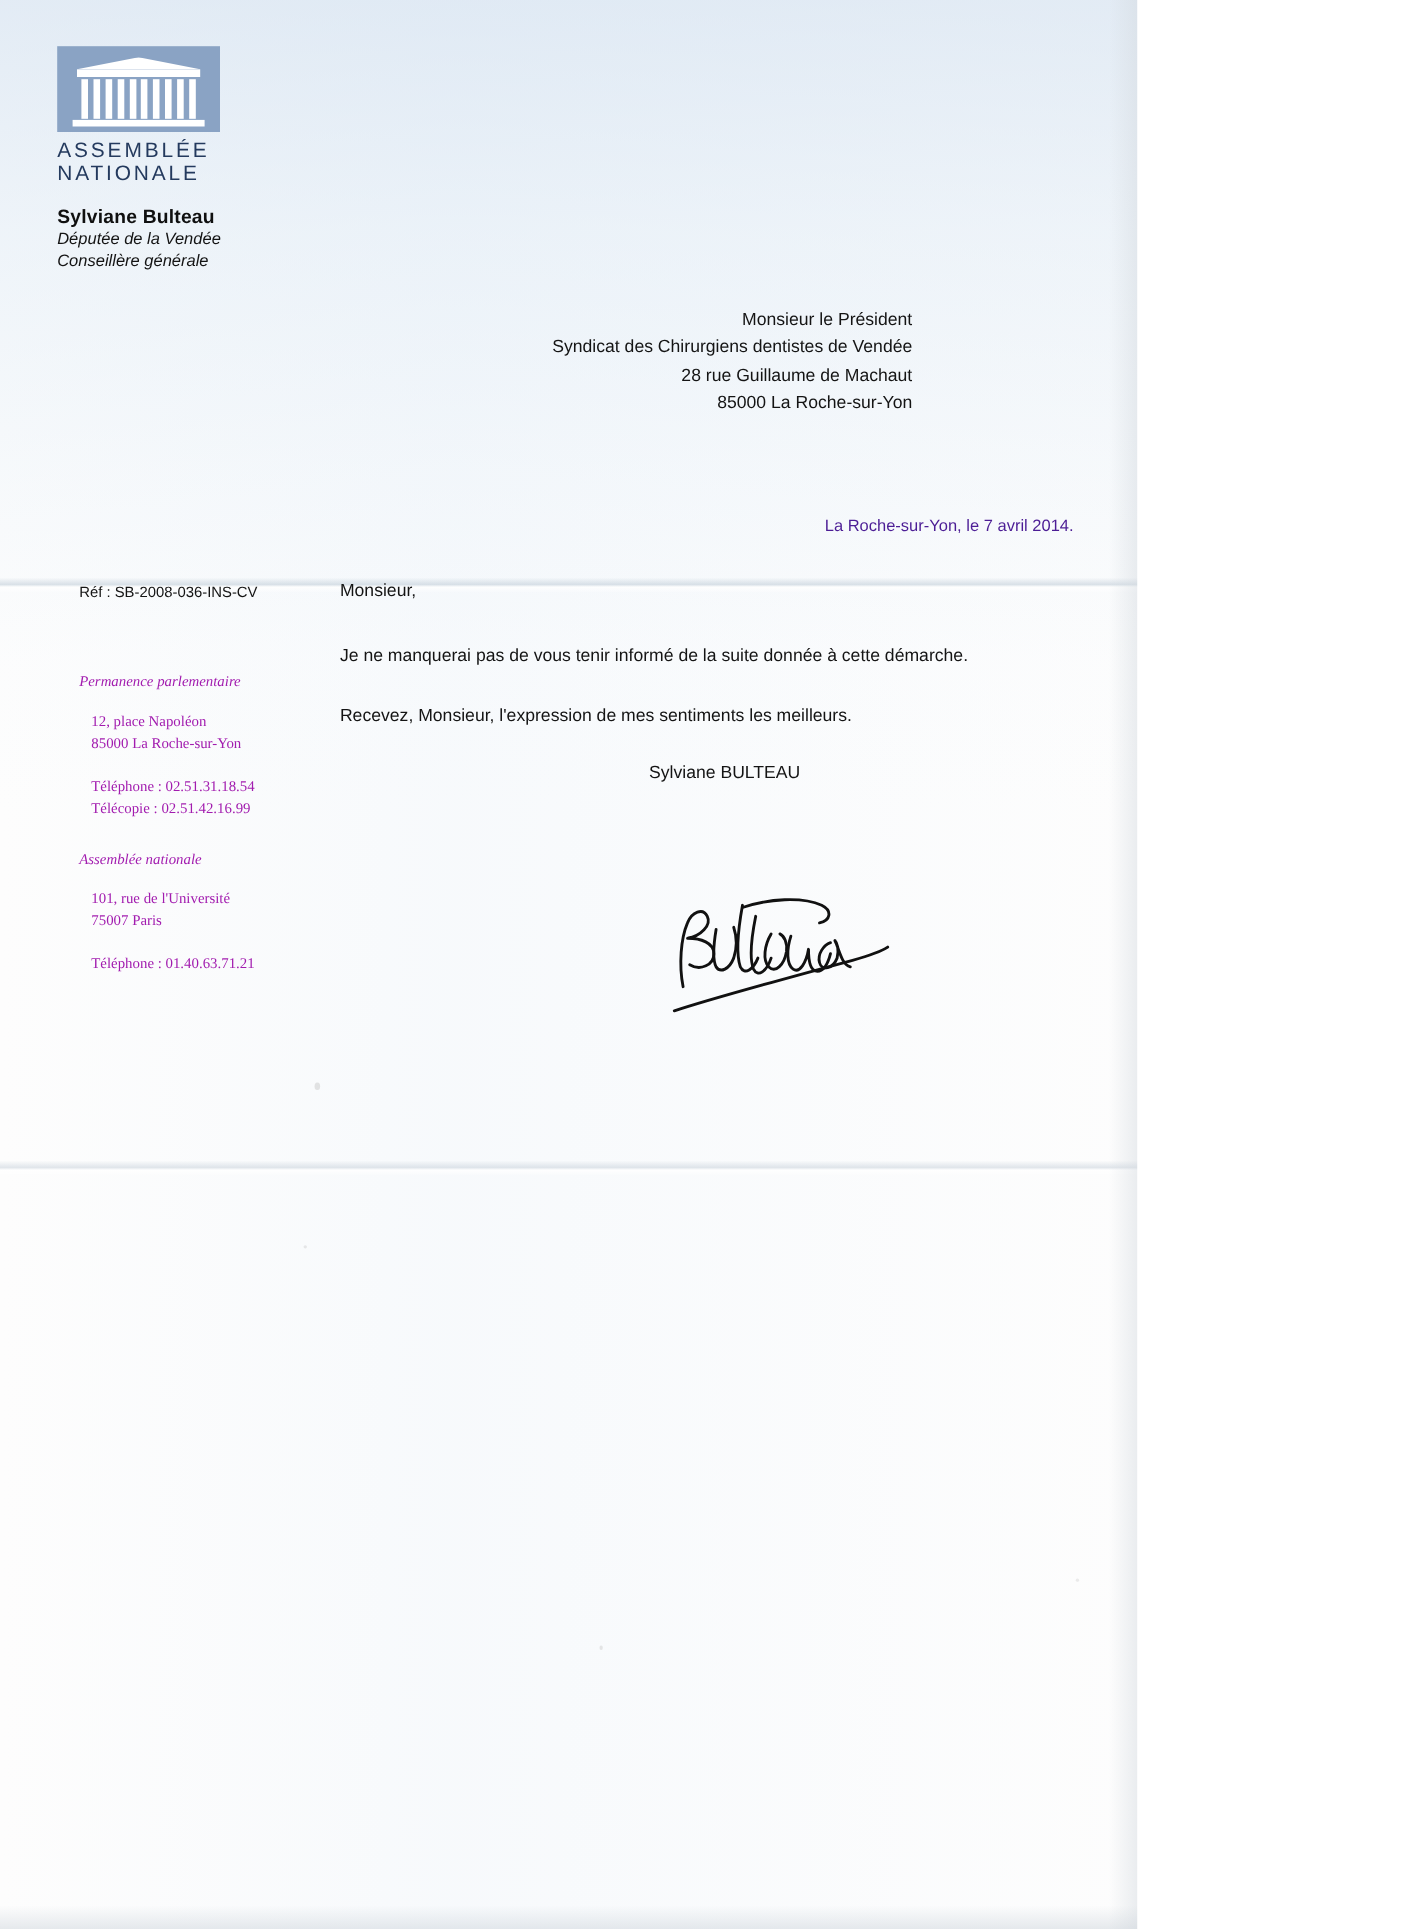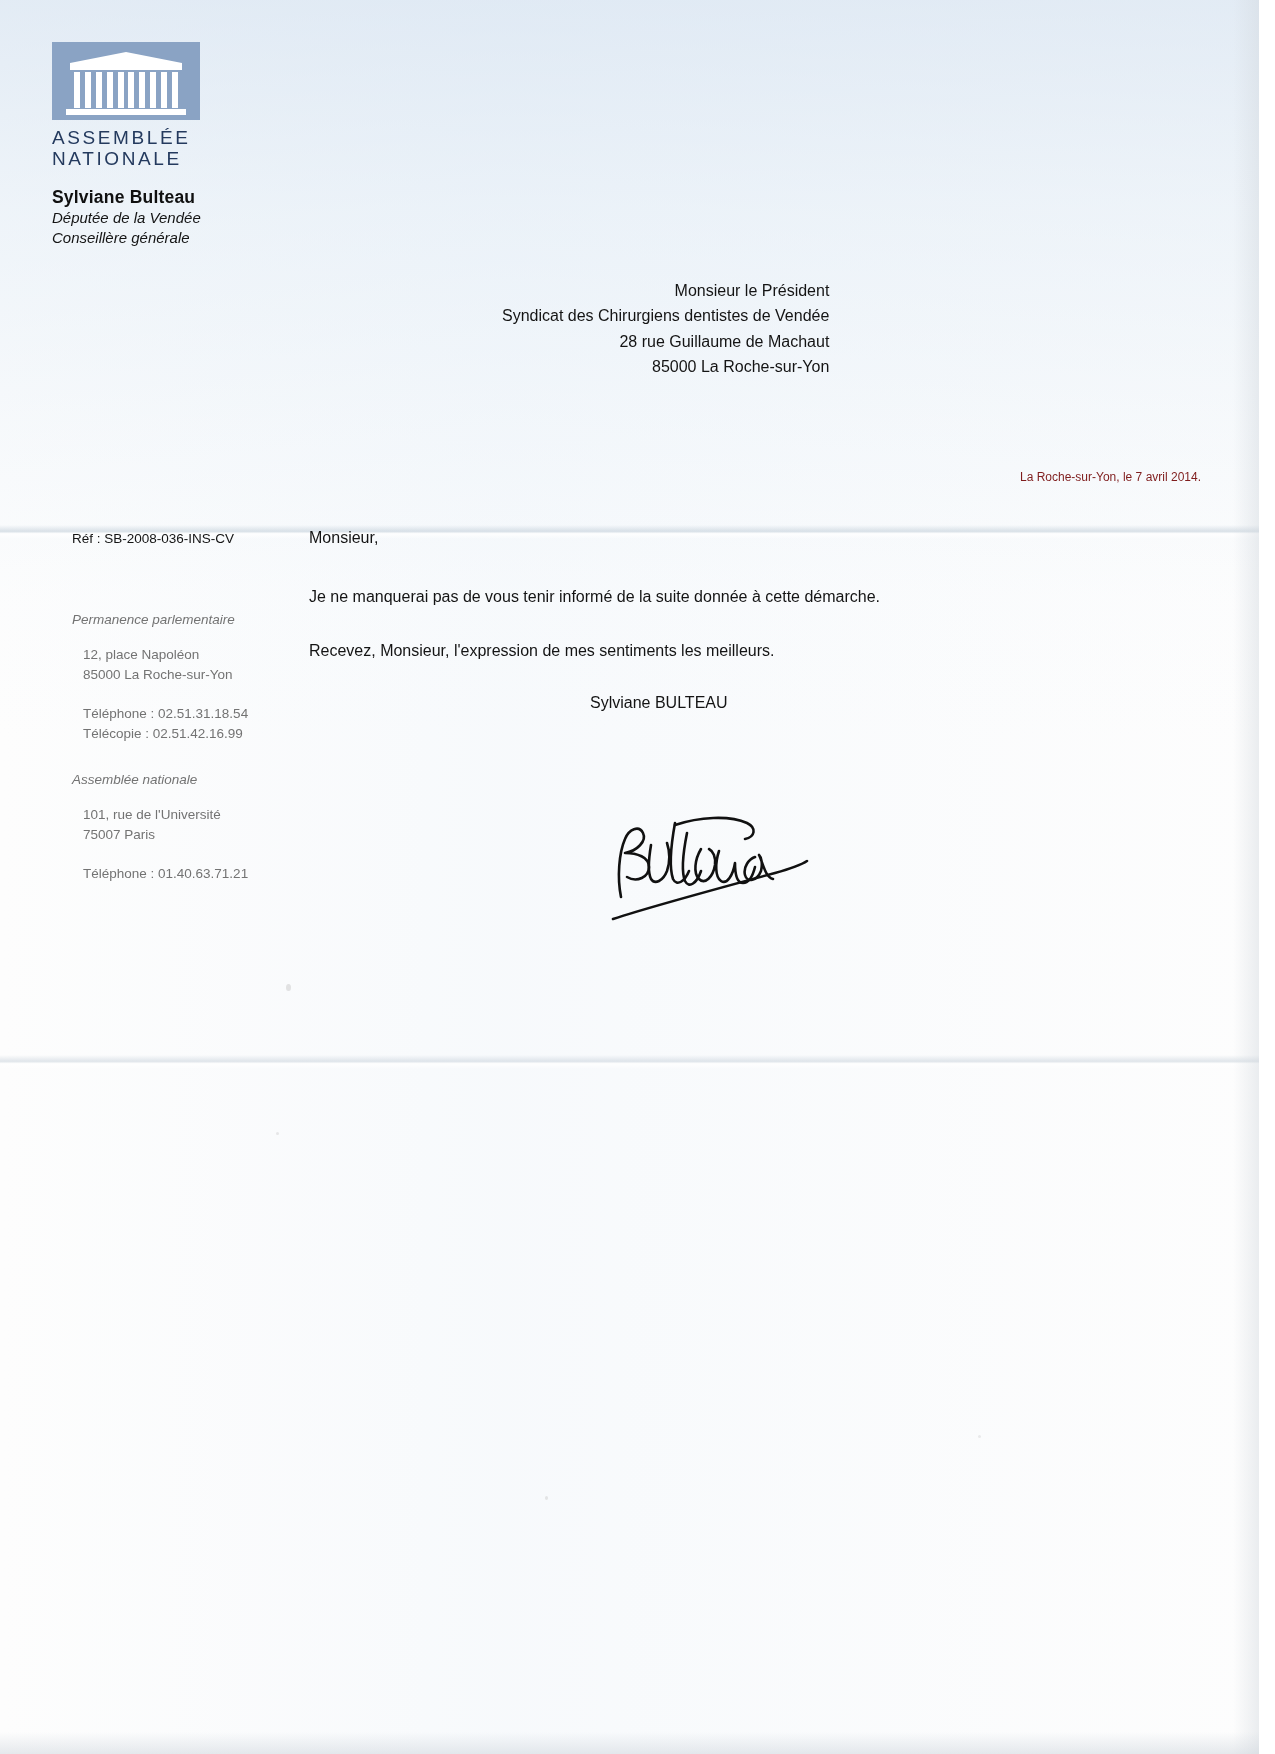--- a/index.html
+++ b/index.html
@@ -6,21 +6,21 @@
     margin: 0;
     padding: 0;
     background: #ffffff;
   }
   body {
     font-family: "Liberation Sans", sans-serif;
     color: #1a1a1a;
   }
   .page {
     position: relative;
-    width: 1259px;
+    width: 1034px;
     height: 1754px;
     overflow: hidden;
     background: #fdfdfd;
   }
   
   .paper-wash {
     position: absolute;
     inset: 0;
     background:
       linear-gradient(180deg, rgba(205,221,238,0.55) 0%, rgba(216,230,243,0.40) 12%, rgba(228,238,247,0.28) 24%, rgba(243,248,252,0.12) 34%, rgba(255,255,255,0) 42%),
@@ -161,40 +161,41 @@
     line-height: 1.58;
     color: #141414;
     text-align: right;
   }
 
   
   .placedate {
     position: absolute;
     right: 58px;
     top: 470px;
-    font-size: 12px;
-    color: #7f1d1d;
+    font-size: 15px;
+    color: #4c1d95;
   }
 
   
   .reference {
     position: absolute;
     left: 72px;
     top: 531px;
     font-size: 13.5px;
     color: #141414;
   }
 
   
   .sidebar {
     position: absolute;
     left: 72px;
     top: 612px;
     width: 215px;
-    color: #737373;
+    color: #a21caf;
+    font-family: Liberation Serif, serif;
   }
   .sidebar .heading {
     font-size: 13.5px;
     font-style: italic;
     margin-bottom: 18px;
   }
   .sidebar .block {
     font-size: 13.5px;
     line-height: 1.5;
     margin-bottom: 18px;

